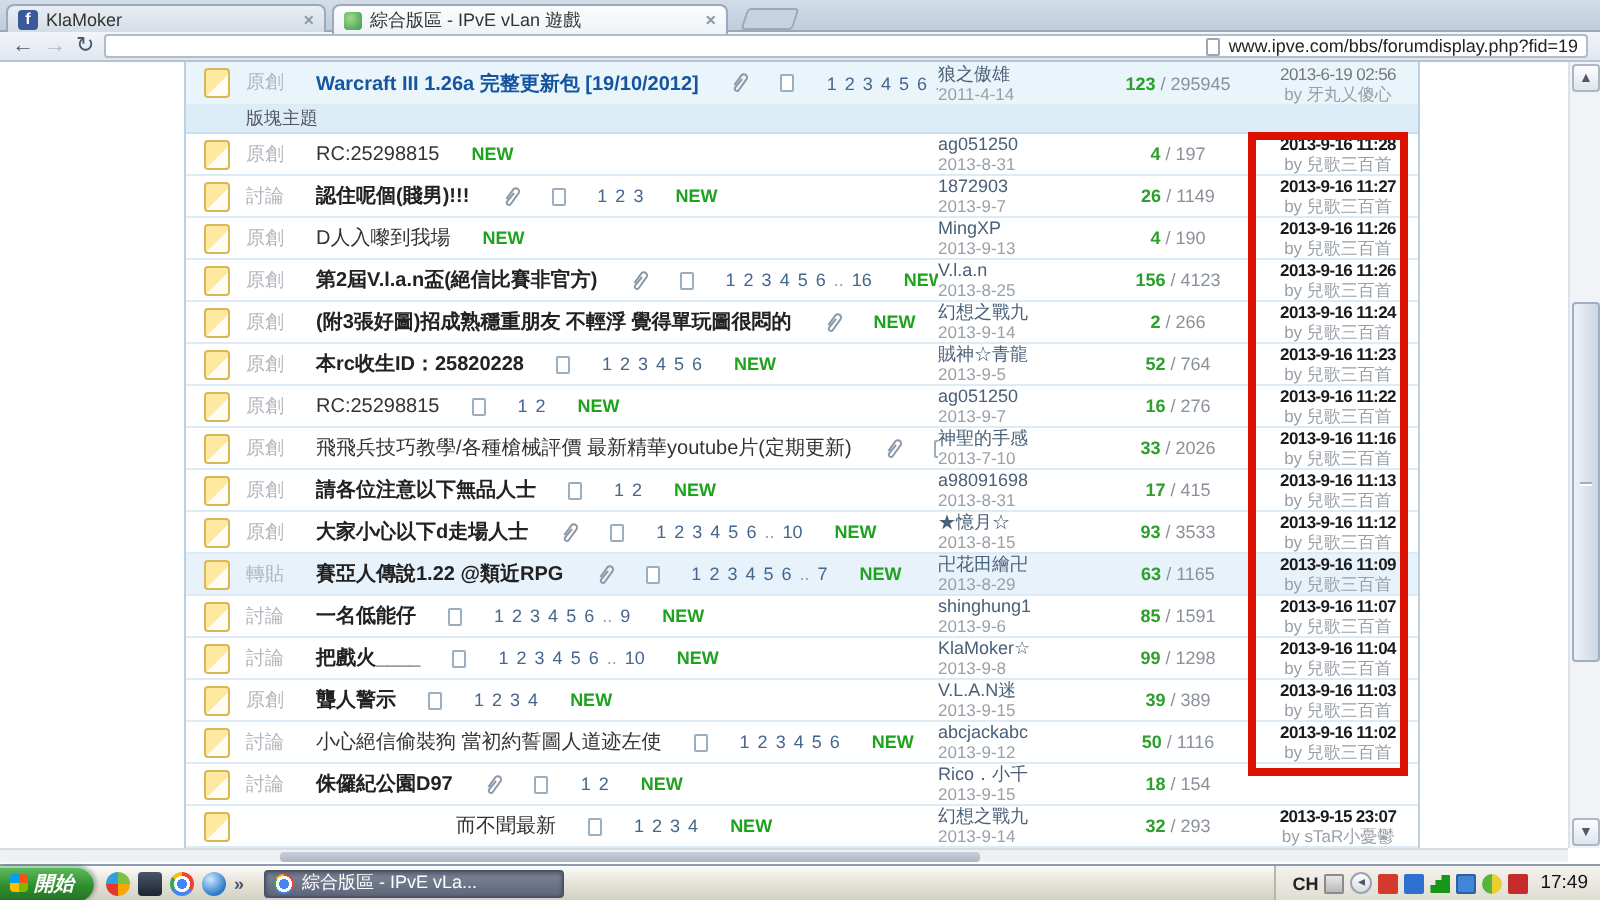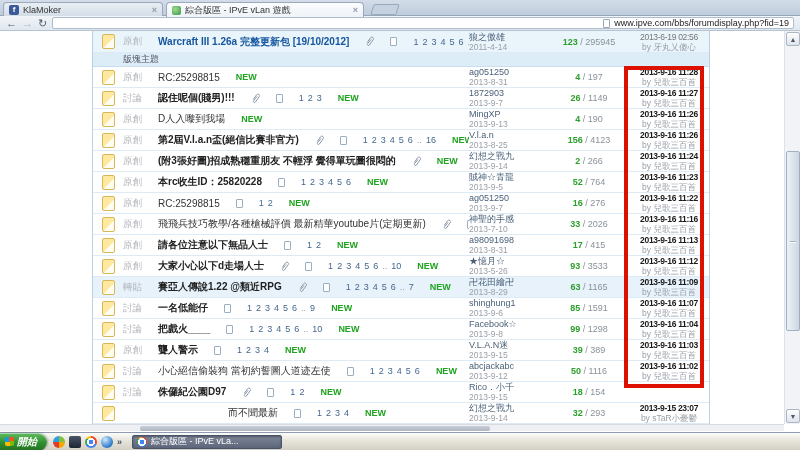--- a/index.html
+++ b/index.html
@@ -414,21 +414,21 @@
               <span>4</span>
               <span>5</span>
               <span>6</span>
               <span class="dots">..</span>
               <span>10</span>
             </span>
             <span class="newbadge">NEW</span>
           </div>
           <div class="c-author">
             <a class="aname">★憶月☆</a>
-            <div class="adate">2013-5-26</div>
+            <div class="adate">2013-8-15</div>
           </div>
           <div class="c-views"><span class="replies">93</span><span> / </span><span>3533</span></div>
           <div class="c-last">
             <div class="ldate">2013-9-16 11:12</div>
             <div class="lby">by 兒歌三百首</div>
           </div>
         </div>
         <div class="trow tint">
           <div class="c-icon">
             <div class="ficon"></div>
@@ -508,21 +508,21 @@
               <span>3</span>
               <span>4</span>
               <span>5</span>
               <span>6</span>
               <span class="dots">..</span>
               <span>10</span>
             </span>
             <span class="newbadge">NEW</span>
           </div>
           <div class="c-author">
-            <a class="aname">Facebook☆</a>
+            <a class="aname">KlaMoker☆</a>
             <div class="adate">2013-9-8</div>
           </div>
           <div class="c-views"><span class="replies">99</span><span> / </span><span>1298</span></div>
           <div class="c-last">
             <div class="ldate">2013-9-16 11:04</div>
             <div class="lby">by 兒歌三百首</div>
           </div>
         </div>
         <div class="trow">
           <div class="c-icon">
@@ -652,15 +652,27 @@
       <div class="ql ql-msn"></div>
       <div class="ql ql-dark"></div>
       <div class="ql ql-chrome"></div>
       <div class="ql ql-globe"></div>
       <span class="ql-more">»</span>
     </div>
     <div class="taskbtn">
       <span class="ql ql-chrome"></span>
       <span>綜合版區 - IPvE vLa...</span>
     </div>
+    <div class="tray">
+      <span class="tray-lang">CH</span>
+      <span class="tray-ic ic-printer"></span>
+      <span class="ic-chev">◂</span>
+      <span class="tray-ic ic-red"></span>
+      <span class="tray-ic ic-blue"></span>
+      <span class="tray-ic ic-bars"></span>
+      <span class="tray-ic ic-win"></span>
+      <span class="tray-ic ic-sync"></span>
+      <span class="tray-ic ic-alert"></span>
+      <span class="tray-clock">17:49</span>
+    </div>
   </div>
 
 </div>
 
 </body></html>

